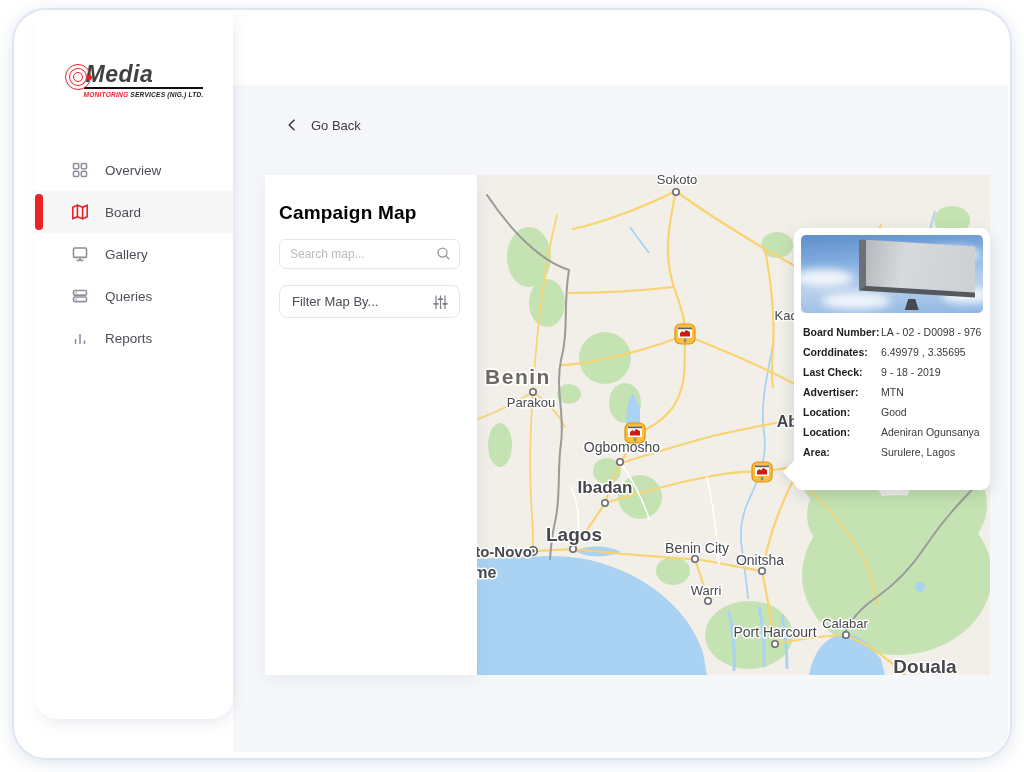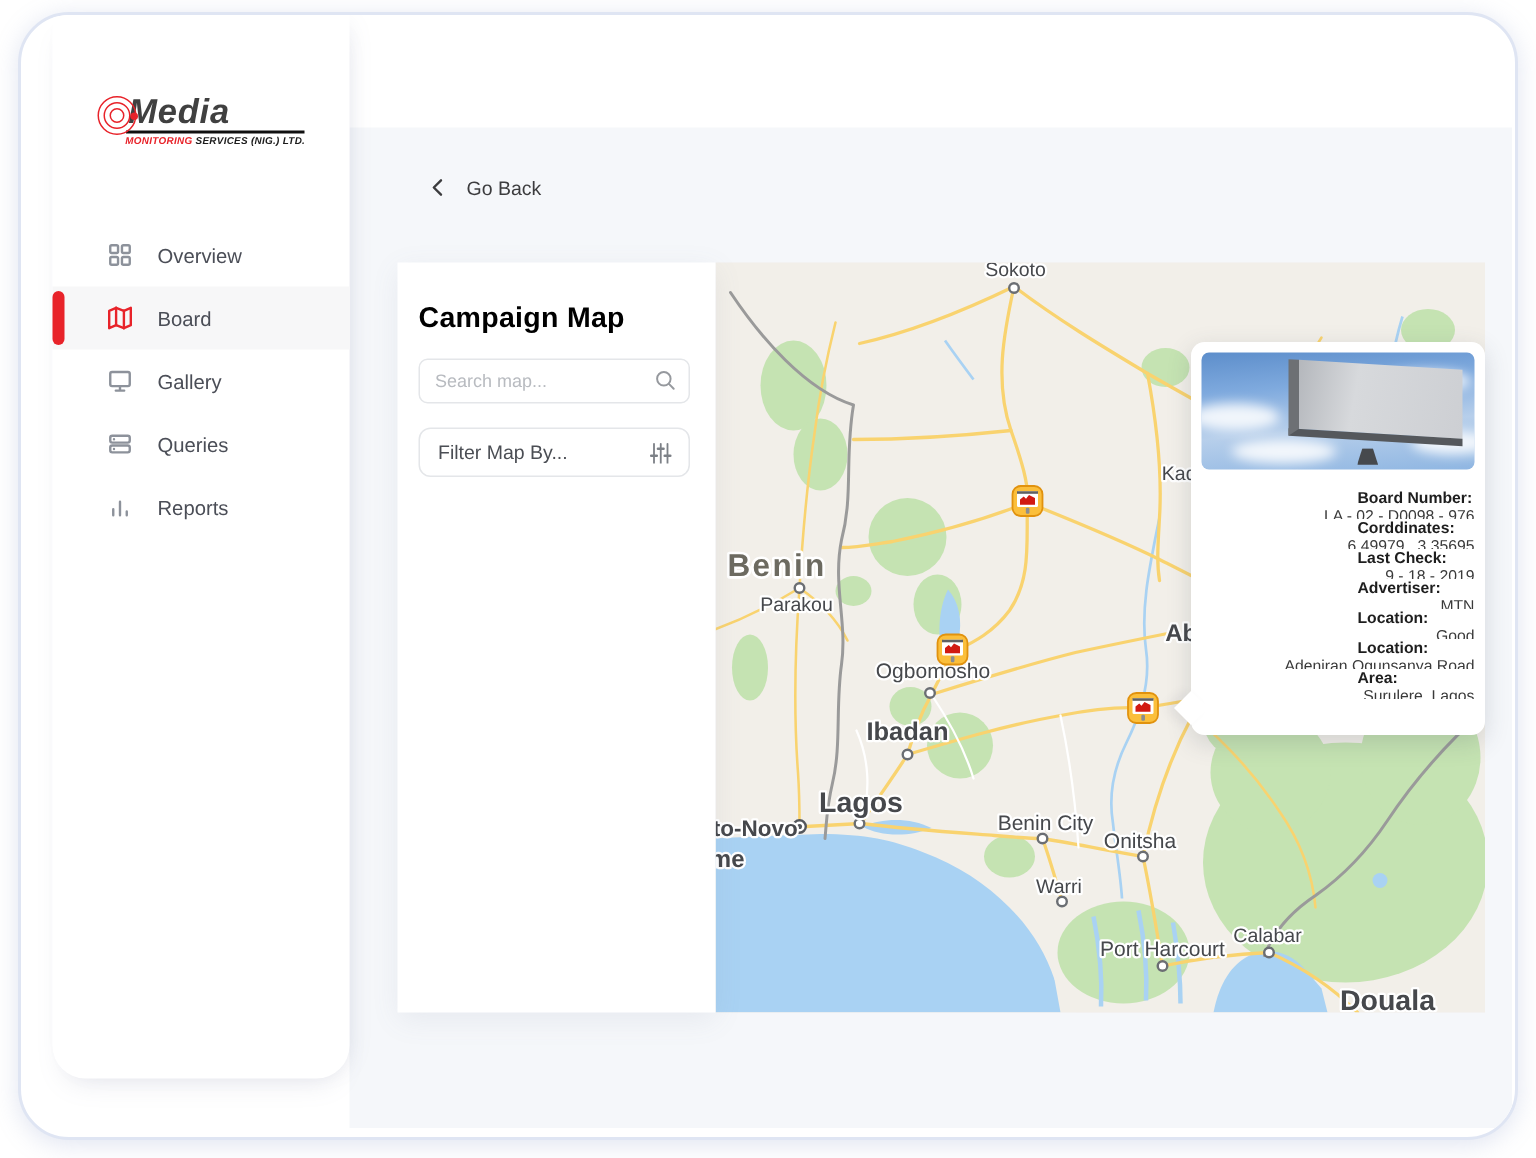--- a/index.html
+++ b/index.html
@@ -66,21 +66,21 @@
               transform:rotate(45deg); box-shadow:-4px 4px 7px rgba(60,70,90,.08); }
   .bb-photo{ position:absolute; left:7px; top:7px; width:182px; height:78px; border-radius:5px; overflow:hidden;
              background:linear-gradient(175deg,#5d8ecb 0%,#7faade 30%,#b7cfeb 62%,#8fb6e2 100%); }
   .cloud{ position:absolute; background:rgba(255,255,255,.85); border-radius:50%; filter:blur(4px); }
   .bb-face{ position:absolute; left:32%; top:10%; width:64%; height:66%;
             background:linear-gradient(100deg,#b4b7bc,#d7d9dc 35%,#cdcfd3);
             border-left:7px solid #6d7074; border-bottom:5px solid #55585c; transform:skewY(3.5deg); }
   .bb-pole{ position:absolute; left:57%; bottom:4%; width:14px; height:11px; background:#46494d;
             clip-path:polygon(25% 0,75% 0,100% 100%,0 100%); }
   .fields{ position:absolute; left:9px; top:98px; width:180px; }
-  .frow{ display:flex; height:20px; align-items:flex-end;flex-direction:column; }
+  .frow{ display:flex; height:20px; align-items:flex-start; }
   .flabel{ width:78px; flex:none; font-size:10.5px; font-weight:bold; color:#1e1e1e; }
   .fvalue{ flex:1; font-size:10.5px; color:#3a3a3a; white-space:nowrap; overflow:hidden; }
 
   .icon-stroke{ stroke:currentColor; fill:none; stroke-width:1.6; stroke-linecap:round; stroke-linejoin:round; }
 </style>
 </head>
 <body>
 
 <div class="window">
   <div class="content-bg"></div>

